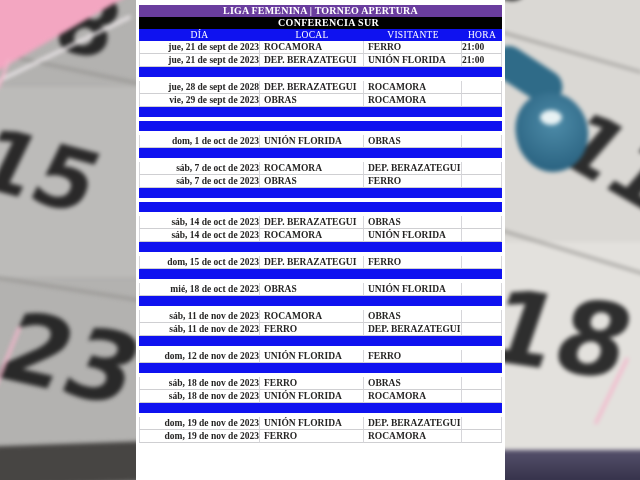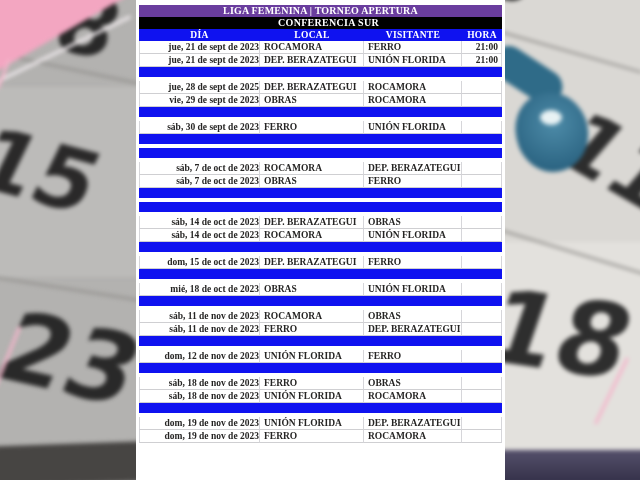--- a/index.html
+++ b/index.html
@@ -59,29 +59,29 @@
   tr.titlebar td {
     height:12px; background:#6a3d9e; color:#ffffff; text-align:center;
     font-size:10px; font-weight:bold; line-height:12px; letter-spacing:.2px;margin-left:31px;
   }
   tr.subbar td {
     height:12px; background:#000000; color:#ffffff; text-align:center;
     font-size:10px; font-weight:bold; line-height:12px; letter-spacing:.3px;padding-left:16px;
   }
   tr.cols th {
     height:12px; background:#0f12f0; color:#ffffff; text-align:center;
-    font-size:9.5px; font-weight:bold; line-height:12px; letter-spacing:.3px;
+    font-size:9.5px; font-weight:normal; line-height:12px; letter-spacing:.3px;
   }
   tr.data td {
     height:12px; line-height:12px; font-size:9.5px; font-weight:bold; color:#262524;
     background:#ffffff; border-bottom:1px solid #cfcfd2; border-right:1px solid #d6d6da;
     padding-left:4px;
   }
   tr.data td:first-child { border-left:1px solid #d6d6da;text-align:right; }
-  tr.data td.hora { text-align:right; padding-right:3px; padding-left:0; }
+  tr.data td.hora { padding-right:3px; padding-left:0; }
   tr.sep td { height:10px; background:#0f12f0; border-bottom:4px solid #ffffff; }
 </style>
 </head>
 <body>
 
 <div class="screen">
 
   <div class="bg">
     <div class="page-right"></div>
     <div class="page-right2"></div>
@@ -140,45 +140,45 @@
         <td>jue, 21 de sept de 2023</td>
         <td>DEP. BERAZATEGUI</td>
         <td>UNIÓN FLORIDA</td>
         <td class="hora">21:00</td>
       </tr>
       <tr class="sep">
             <td colspan="4"></td>
           </tr>
 
       <tr class="data">
-        <td>jue, 28 de sept de 2025</td>
+        <td>jue, 28 de sept de 2028</td>
         <td>DEP. BERAZATEGUI</td>
         <td>ROCAMORA</td>
         <td class="hora"></td>
       </tr>
       <tr class="data">
         <td>vie, 29 de sept de 2023</td>
         <td>OBRAS</td>
         <td>ROCAMORA</td>
         <td class="hora"></td>
       </tr>
       <tr class="sep">
             <td colspan="4"></td>
           </tr>
 
-      <tr class="data">
-        <td>sáb, 30 de sept de 2023</td>
-        <td>FERRO</td>
-        <td>UNIÓN FLORIDA</td>
-        <td class="hora"></td>
-      </tr>
-      <tr class="sep">
-            <td colspan="4"></td>
-          </tr>
-
+      <tr class="sep">
+            <td colspan="4"></td>
+          </tr>
+
+      <tr class="data">
+        <td>dom, 1 de oct de 2023</td>
+        <td>UNIÓN FLORIDA</td>
+        <td>OBRAS</td>
+        <td class="hora"></td>
+      </tr>
       <tr class="sep">
             <td colspan="4"></td>
           </tr>
 
       <tr class="data">
         <td>sáb, 7 de oct de 2023</td>
         <td>ROCAMORA</td>
         <td>DEP. BERAZATEGUI</td>
         <td class="hora"></td>
       </tr>

